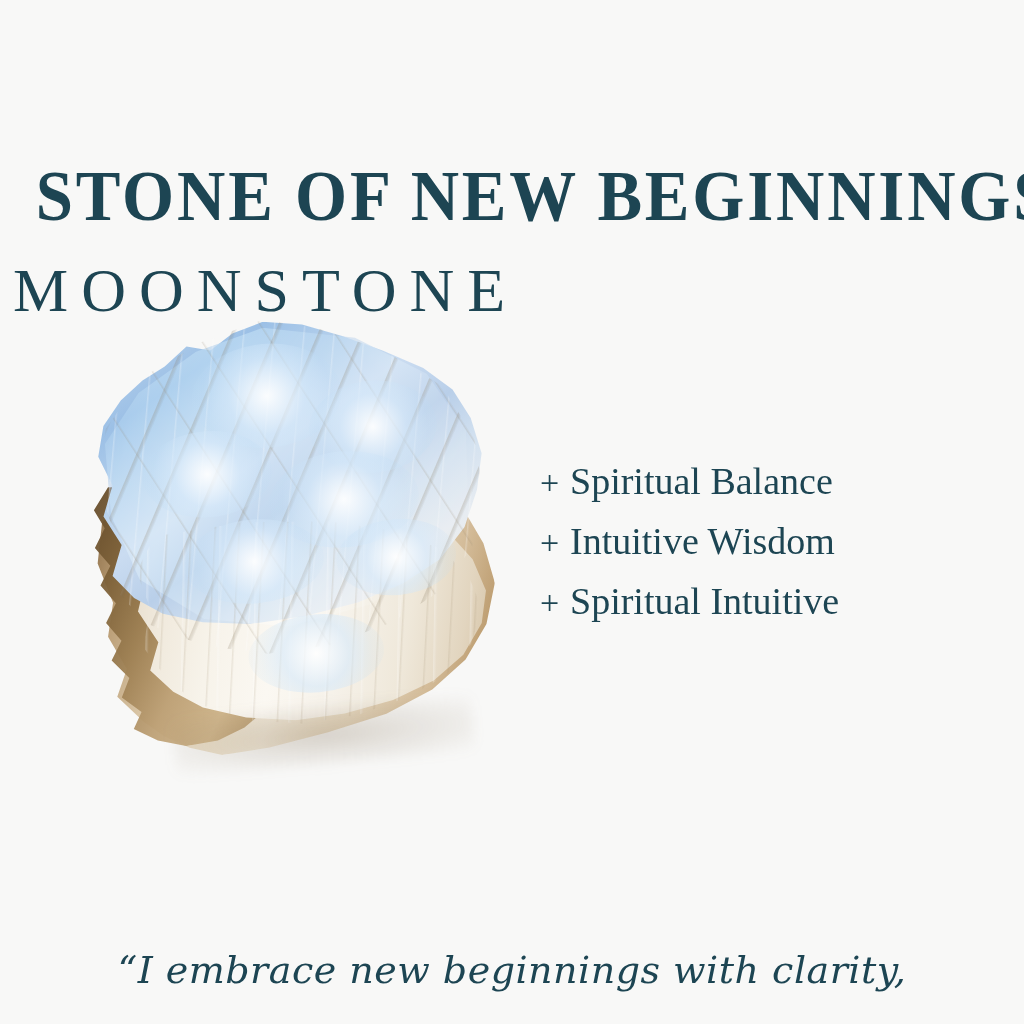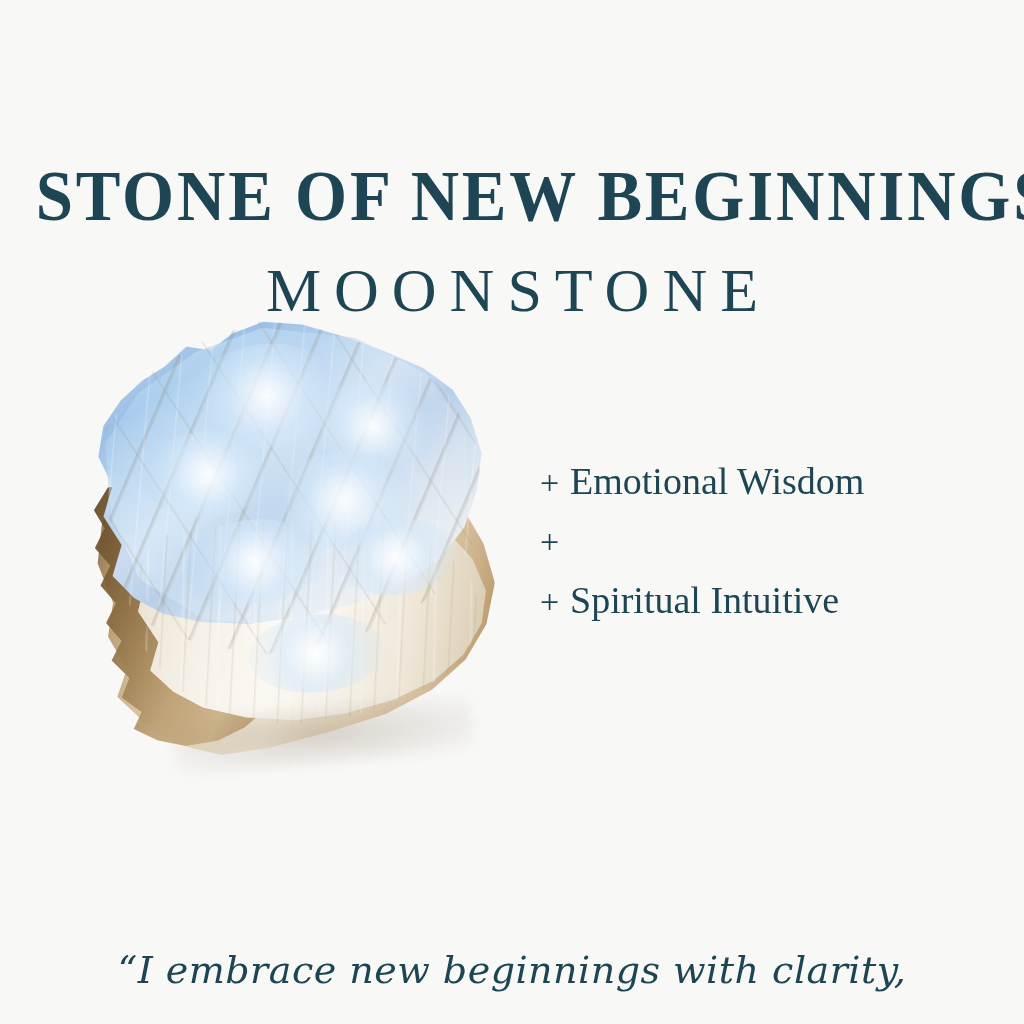--- a/index.html
+++ b/index.html
@@ -38,21 +38,20 @@
     transform: scaleX(0.93);
     transform-origin: 50% 50%;
     white-space: nowrap;
   }
 
   .subtitle {
     position: absolute;
     top: 208px;
     left: 0;
     width: 1024px;
-    text-align: center;
     color: #1d4553;
     font-family: "Liberation Serif", "DejaVu Serif", serif;
     font-weight: 400;
     font-size: 62px;
     line-height: 1;
     letter-spacing: 13px;
     text-indent: 13px;
     white-space: nowrap;
   }
 
@@ -390,24 +389,25 @@
         <div class="bloom b7"></div>
 
         <div class="stone-shadow"></div>
       </div>
     </div>
   </div>
 
   <ul class="benefits" style="list-style:none;margin:0;padding:0;">
     <li class="benefit-row">
       <span class="benefit-plus">+</span>
-      <span class="benefit-label">Emotional Wisdom</span>
+      <span class="benefit-label">Spiritual Balance</span>
     </li>
     <li class="benefit-row">
       <span class="benefit-plus">+</span>
+      <span class="benefit-label">Intuitive Wisdom</span>
     </li>
     <li class="benefit-row">
       <span class="benefit-plus">+</span>
       <span class="benefit-label">Spiritual Intuitive</span>
     </li>
   </ul>
 
   <div class="quote">
     <span class="quote-line">“I embrace new beginnings with clarity,</span>
     

